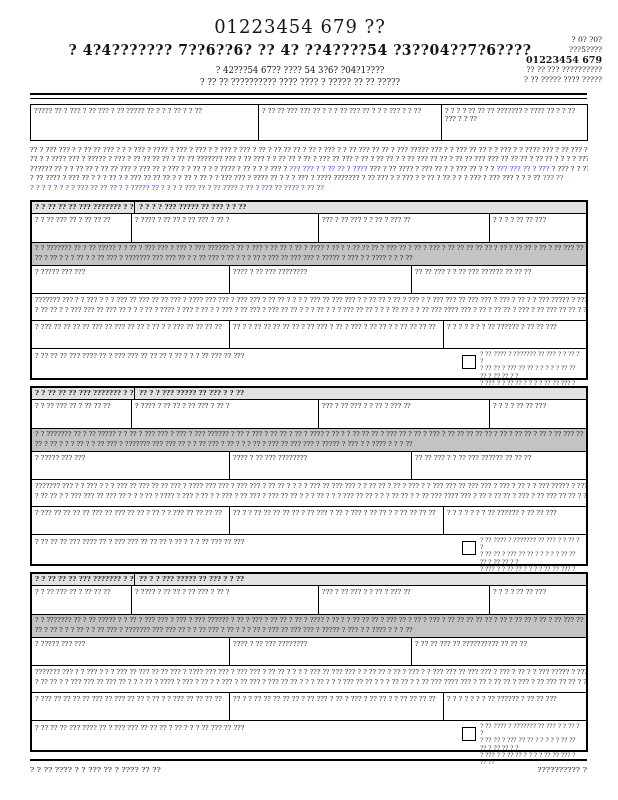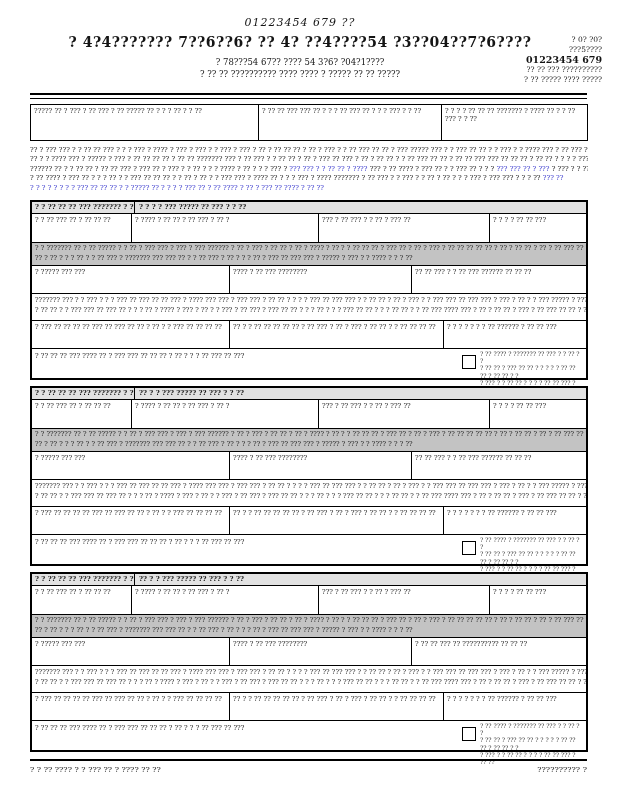--- a/index.html
+++ b/index.html
@@ -2,21 +2,21 @@
 <html><head>
 <meta charset="utf-8">
 <style>
   html,body { margin:0; padding:0; background:#fff; }
   .page {
     position:relative; width:618px; height:800px; background:#ffffff;
     font-family:"DejaVu Serif", serif; color:#151515; overflow:hidden;
   }
   
   .title-block { position:absolute; top:16px; left:60px; width:480px; text-align:center; }
-  .t1 { font-size:11px; letter-spacing:1px;font-style:italic; }
+  .t1 { font-size:18px; letter-spacing:1px; }
   .t2 { font-size:14px; font-weight:bold; margin-top:5px; letter-spacing:0.5px; }
   .t3 { font-size:8.5px; margin-top:7px; }
   .t4 { font-size:8.5px; margin-top:2px; }
   .stamp { position:absolute; top:35px; left:478px; width:124px; text-align:right;
            font-size:7.5px; line-height:10px; }
   .stamp .big { font-size:9.5px;font-weight:bold; }
   .hrule { position:absolute; top:93px; left:30px; width:557px; height:3px;
            border-top:2px solid #000; border-bottom:1px solid #000; }
   
   .top-row { position:absolute; top:104px; left:30px; width:558px; height:37px;
@@ -69,21 +69,21 @@
   .footer-right { position:absolute; top:765px; right:31px; font-size:8px; }
 </style>
 </head>
 <body>
 
 <div class="page">
 
   <div class="title-block">
     <div class="t1">01223454 679 ??</div>
     <div class="t2">? 4?4??????? 7??6??6? ?? 4? ??4????54 ?3??04??7?6????</div>
-    <div class="t3">? 78???54 67?? ???? 54 3?6? ?04?1????</div>
+    <div class="t3">? 42???54 67?? ???? 54 3?6? ?04?1????</div>
     <div class="t4">? ?? ?? ?????????? ???? ????  ? ????? ?? ?? ?????</div>
   </div>
   <div class="stamp">
     <div>? 0? ?0?</div>
     <div>???5????</div>
     <div class="big">01223454 679</div>
     <div>?? ?? ??? ??????????</div>
     <div>? ?? ????? ???? ?????</div>
   </div>
   <div class="hrule"></div>

